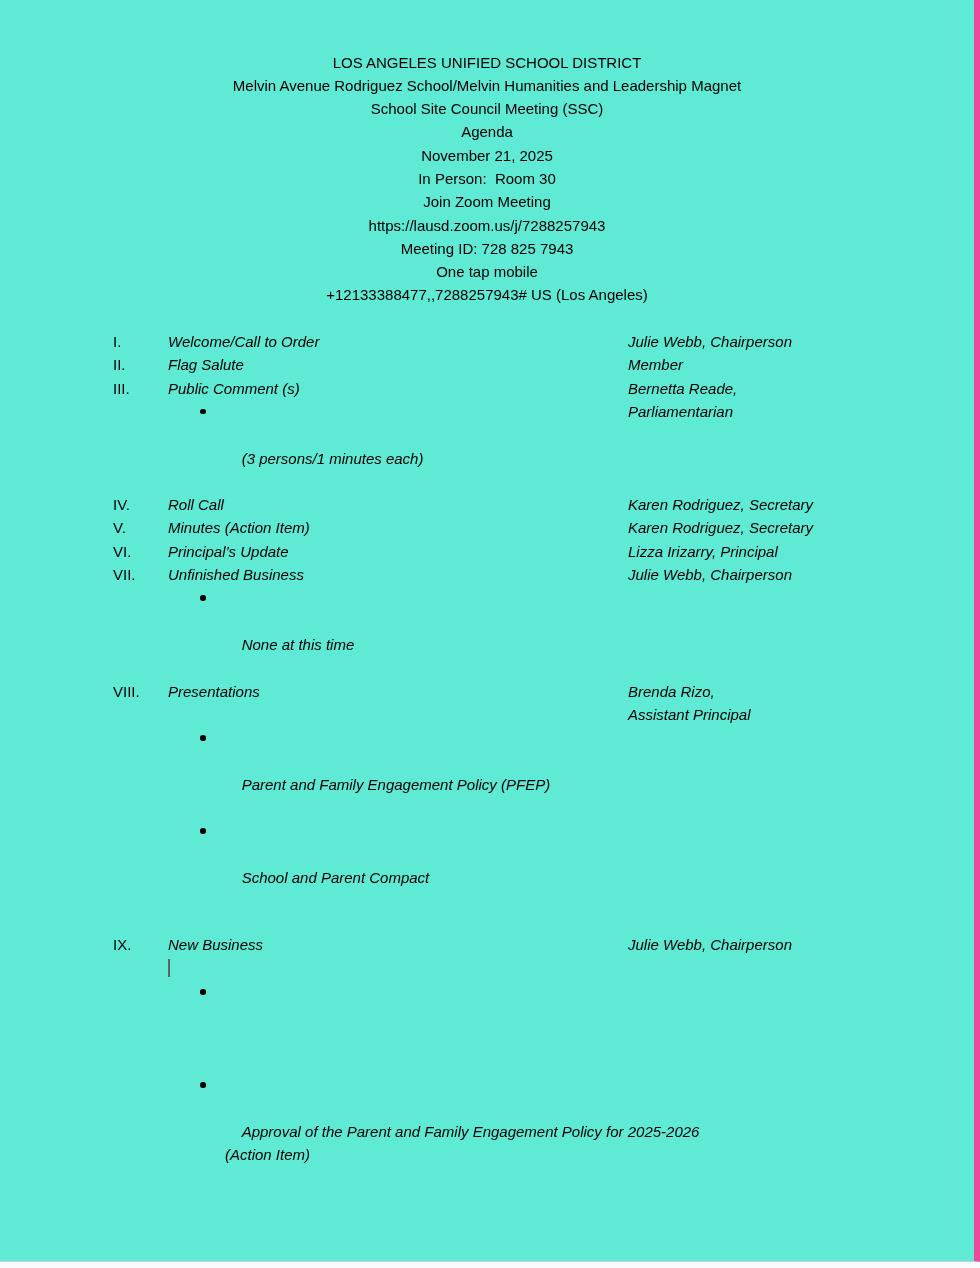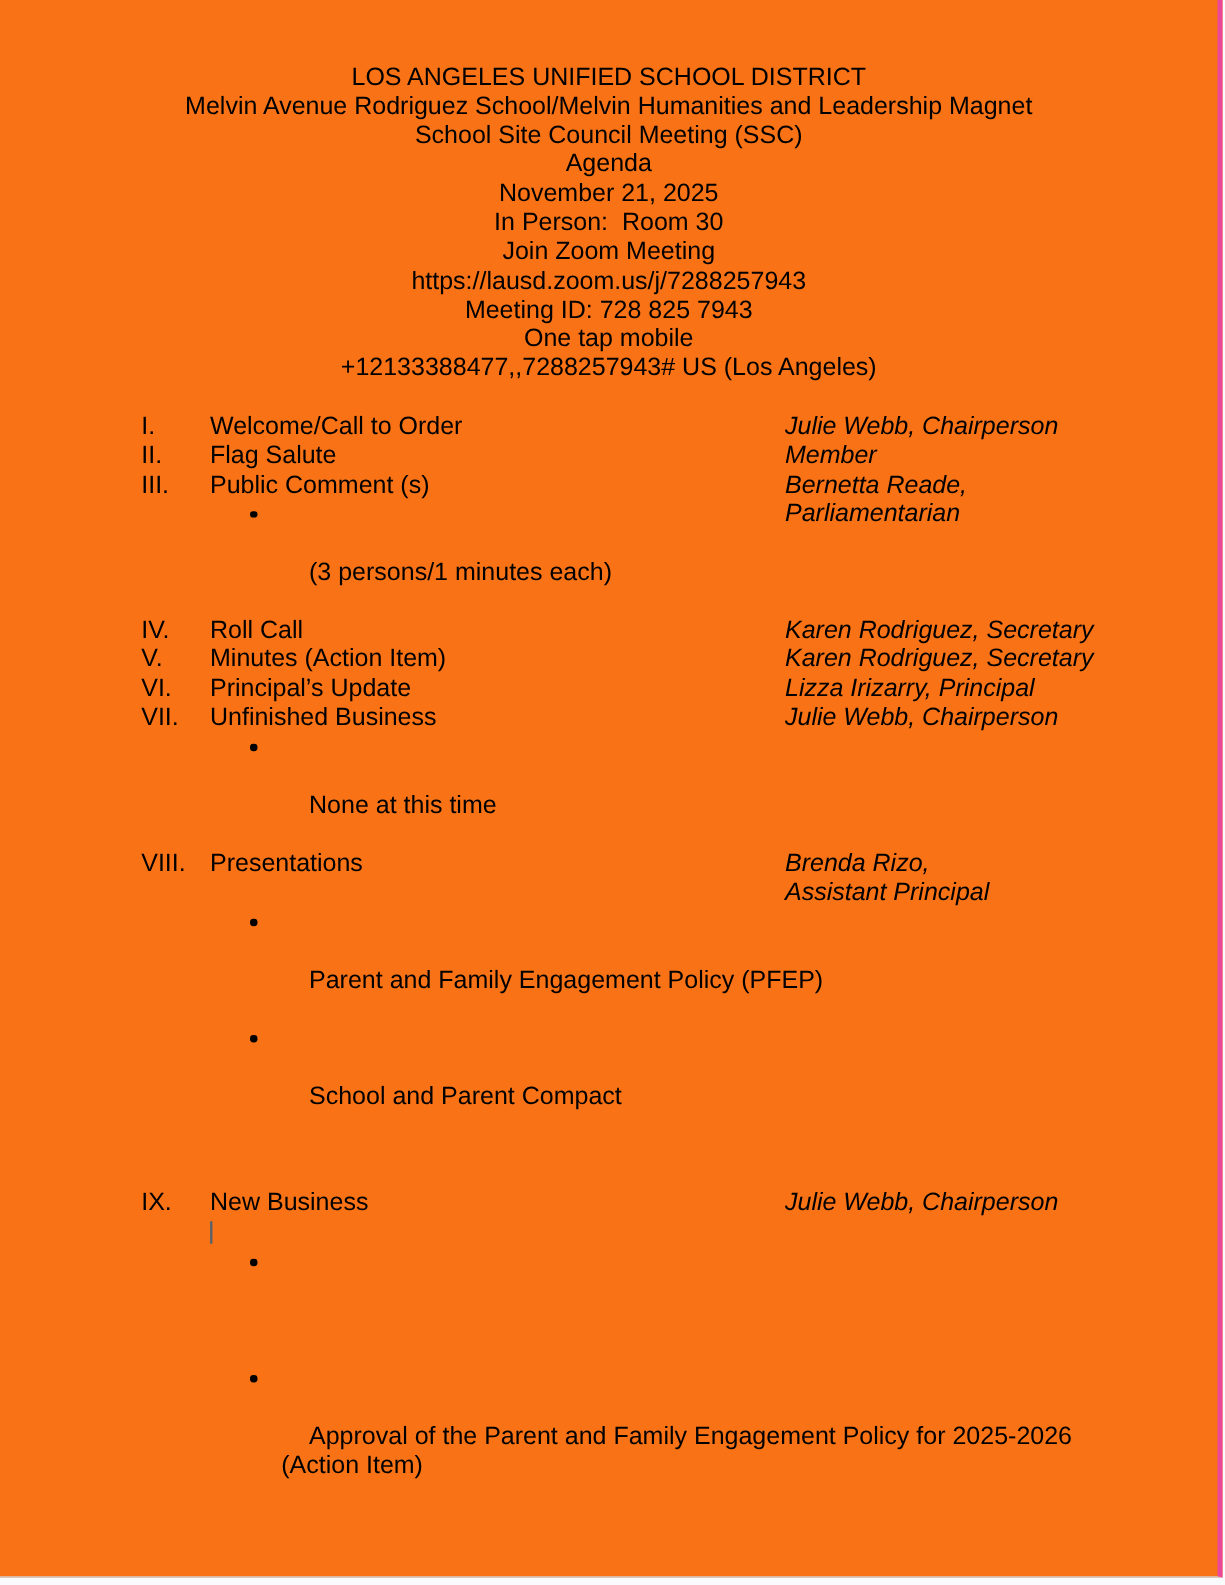--- a/index.html
+++ b/index.html
@@ -6,36 +6,36 @@
   body {
     width: 980px;
     height: 1268px;
     background: #fafbfc;
     font-family: "Liberation Sans", "DejaVu Sans", sans-serif;
   }
   .page {
     position: relative;
     width: 974px;
     height: 1261px;
-    background: #f97316;
-    border-right: 4px solid #ec4899;
+    background: #5eead4;
+    border-right: 7px solid #ec4899;
     border-bottom: 1px solid #ccd1d9;
     color: #000000;
-    font-size: 20px;
+    font-size: 15px;
     line-height: 23.3px;
     overflow: hidden;
     cursor: text;
   }
   .doc-header { padding-top: 50.5px; text-align: center; }
   .header-line { white-space: pre-wrap; }
   .agenda { margin-top: 23.3px; }
   .agenda-item { position: relative; }
-  .agenda-item.gap-before { margin-top: 39px; }
+  .agenda-item.gap-before { margin-top: 21px; }
   .num { position: absolute; left: 113px; top: 0; }
-  .mid { margin-left: 168px; width: 706px; }
+  .mid { margin-left: 168px; width: 706px; font-style: italic; }
   .who { position: absolute; left: 628px; top: 0; width: 340px; white-space: pre-line; font-style: italic; }
   .bullets.gap-before { margin-top: 23.3px; }
   .bullet { position: relative; padding-left: 57px; white-space: pre-wrap; }
   .bullet.gap-before { margin-top: 23.3px; }
   .dot {
     position: absolute; left: 32px; top: 9px;
     width: 5.5px; height: 5.5px; border-radius: 50%;
     background: #000000;
   }
   .cursor-line { height: 23.3px; }

